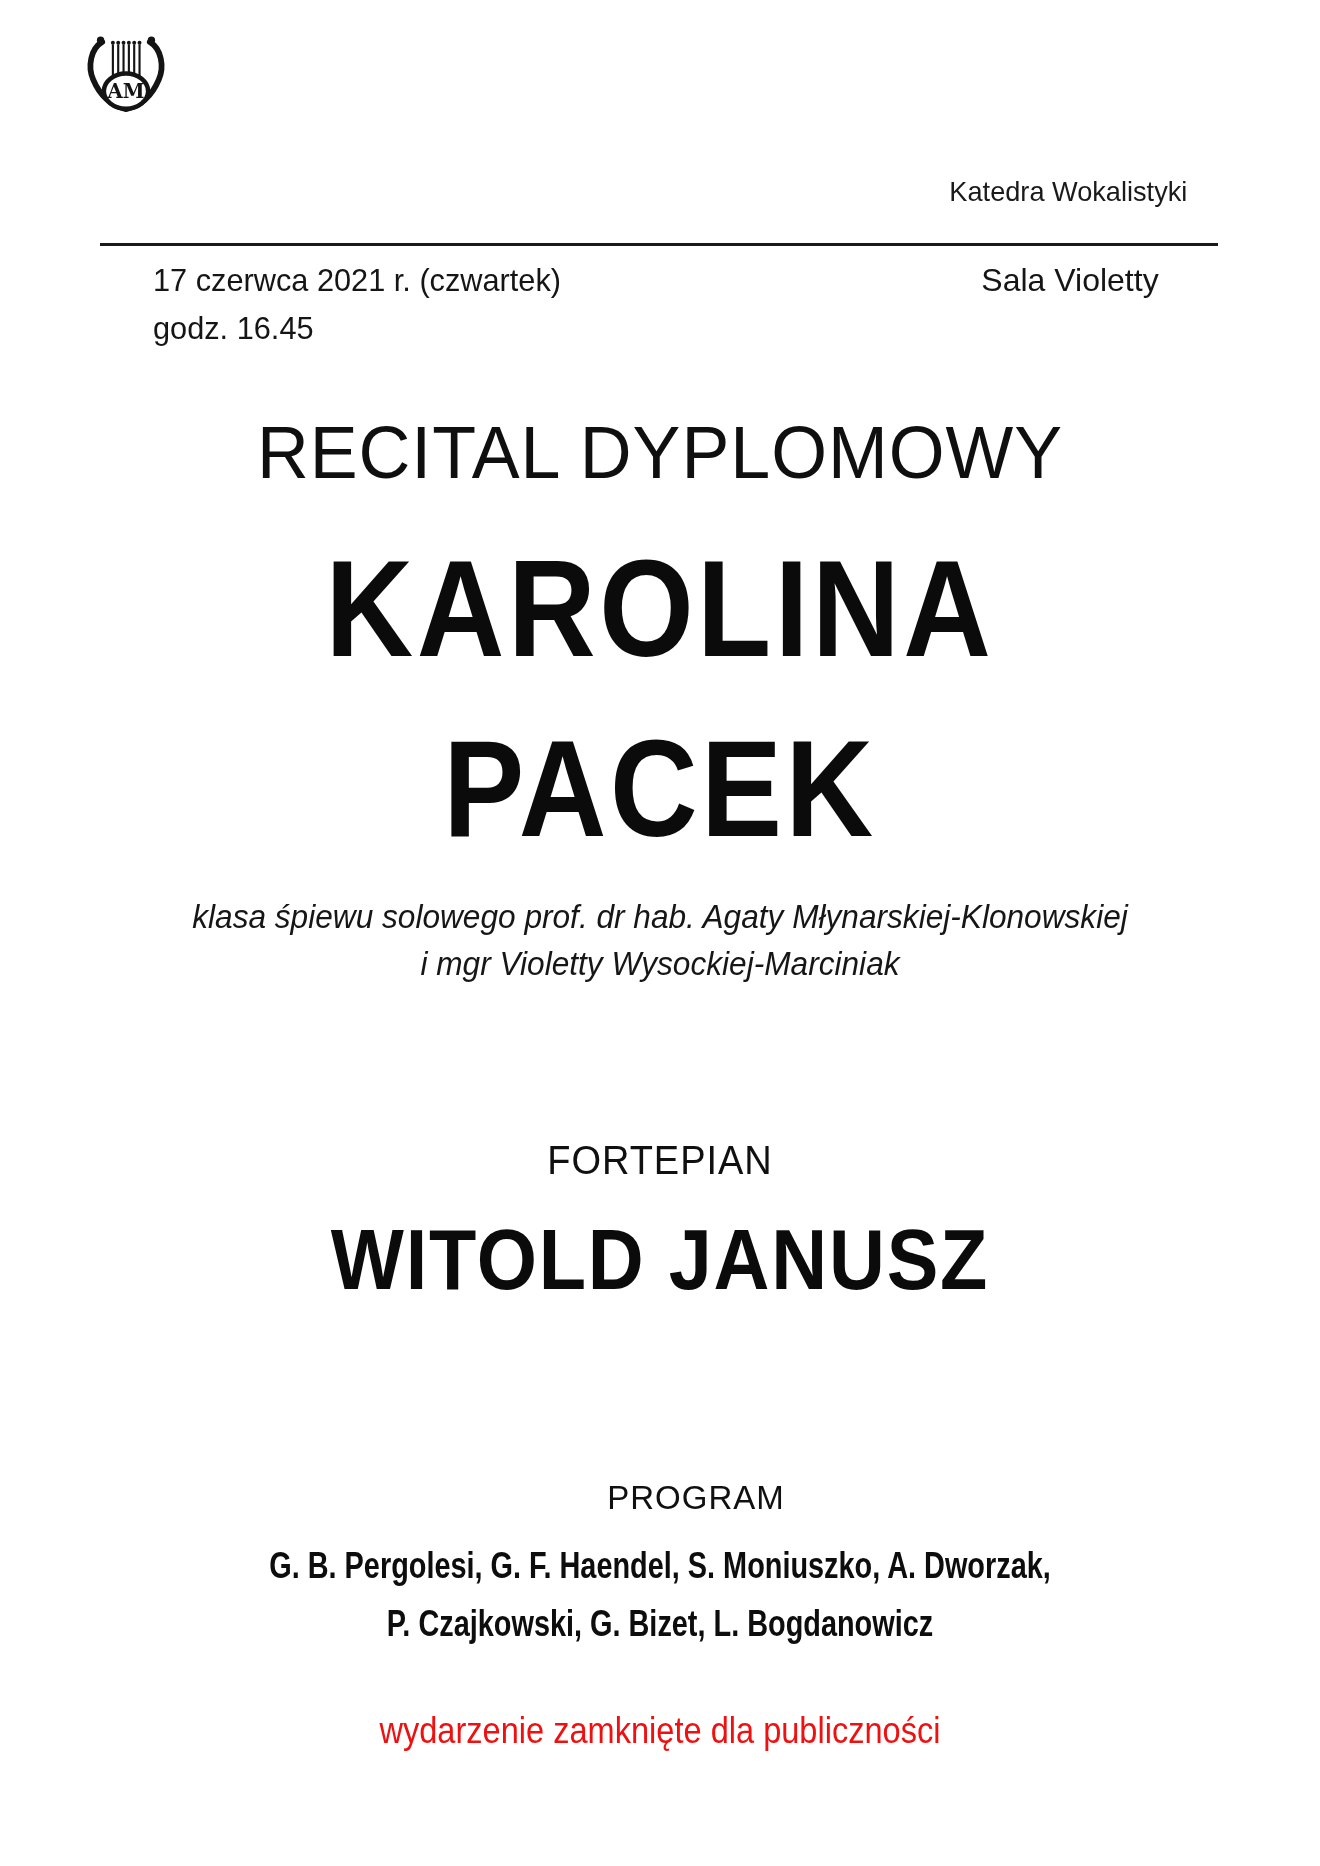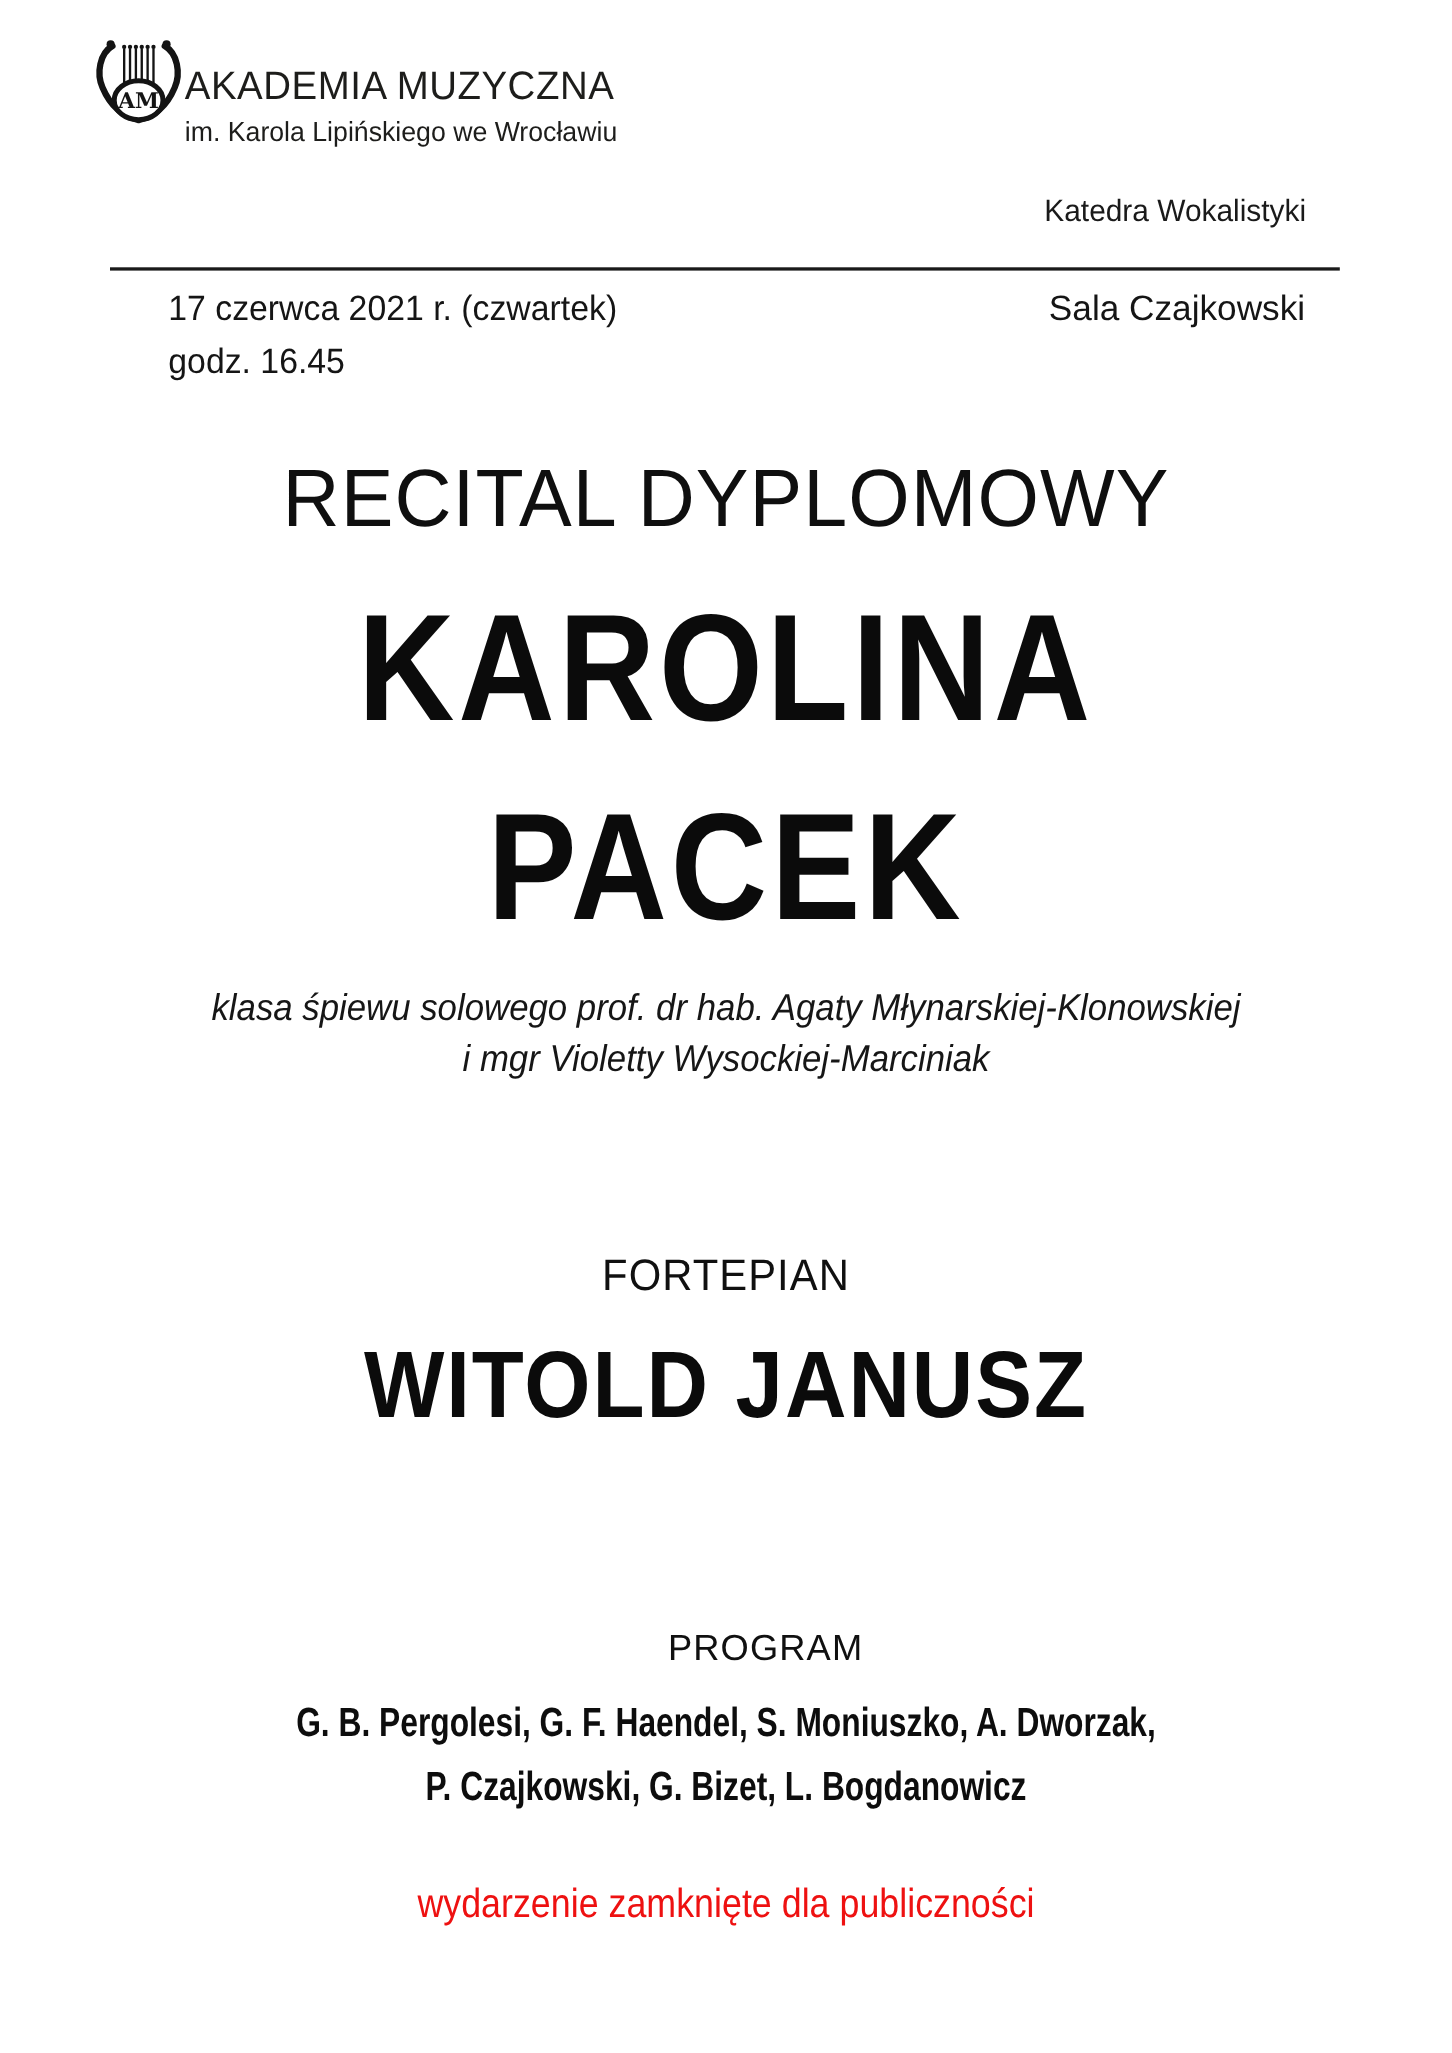--- a/index.html
+++ b/index.html
@@ -58,35 +58,31 @@
             <circle cx="53.5" cy="12" r="2.4"></circle>
           <circle cx="60" cy="12" r="2.4"></circle>
             <circle cx="66.5" cy="12" r="2.4"></circle>
         </g>
         <ellipse cx="50" cy="71" rx="27" ry="21.5" fill="#ffffff" stroke-width="5.5"></ellipse>
       </g>
       <text x="50" y="80" text-anchor="middle" font-family="DejaVu Serif, serif" font-weight="bold" font-size="24" fill="#141414">AM</text>
     </svg>
   </div>
 
-  <div class="org">
-    <div class="org-name">AKADEMIA MUZYCZNA</div>
-    <div class="org-sub">im. Karola Lipińskiego we Wrocławiu</div>
-  </div>
 
   <div class="dept">Katedra Wokalistyki</div>
 
   <div class="rule"></div>
 
   <div class="info-left">
     <div>17 czerwca 2021 r. (czwartek)</div>
     <div>godz. 16.45</div>
   </div>
   <div class="info-right">
-    <div>Sala Czajkowski</div>
+    <div>Sala Violetty</div>
   </div>
 
   <div class="center recital-type">RECITAL DYPLOMOWY</div>
 
   <div class="center performer">
     <div>KAROLINA</div>
     <div>PACEK</div>
   </div>
 
   <div class="center class-info">

